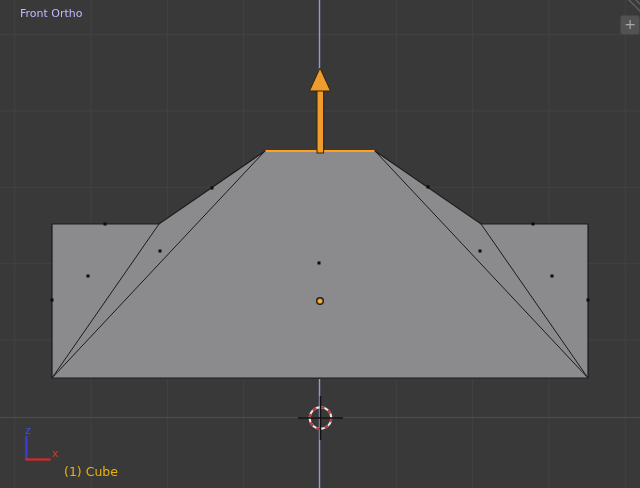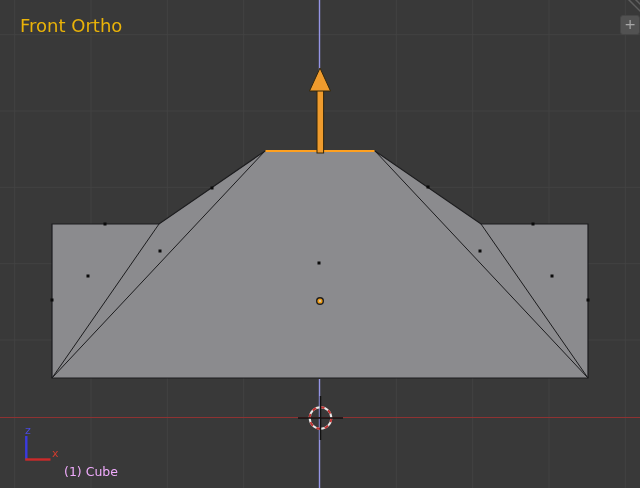--- a/index.html
+++ b/index.html
@@ -5,22 +5,22 @@
   html,body{margin:0;padding:0;background:#222;}
   .viewport{
     position:relative;
     width:640px;height:488px;
     background:#393939;
     overflow:hidden;
     font-family:"DejaVu Sans","Liberation Sans",sans-serif;
   }
   .scene-svg{position:absolute;left:0;top:0;display:block;}
   .overlay{position:absolute;user-select:none;white-space:nowrap;}
-  .view-label{left:20px;top:15px;font-size:18px;color:#eab308;}
-  .object-label{left:64px;top:464px;font-size:12.5px;color:#f0abfc;}
+  .view-label{left:20px;top:7px;font-size:11px;color:#c4b5fd;}
+  .object-label{left:64px;top:464px;font-size:12.5px;color:#eab308;}
   .axis-z-label{left:25px;top:424px;font-size:11px;color:#4a4ae0;}
   .axis-x-label{left:52px;top:447px;font-size:11px;color:#cf3b2e;}
   .expand-btn{
     left:620px;top:15px;width:18px;height:18px;
     background:#525252;border:1px solid #464646;border-radius:3px;
     color:#a8a8a8;font-size:14px;line-height:17px;text-align:center;
     cursor:pointer;
   }
 </style>
 </head>

